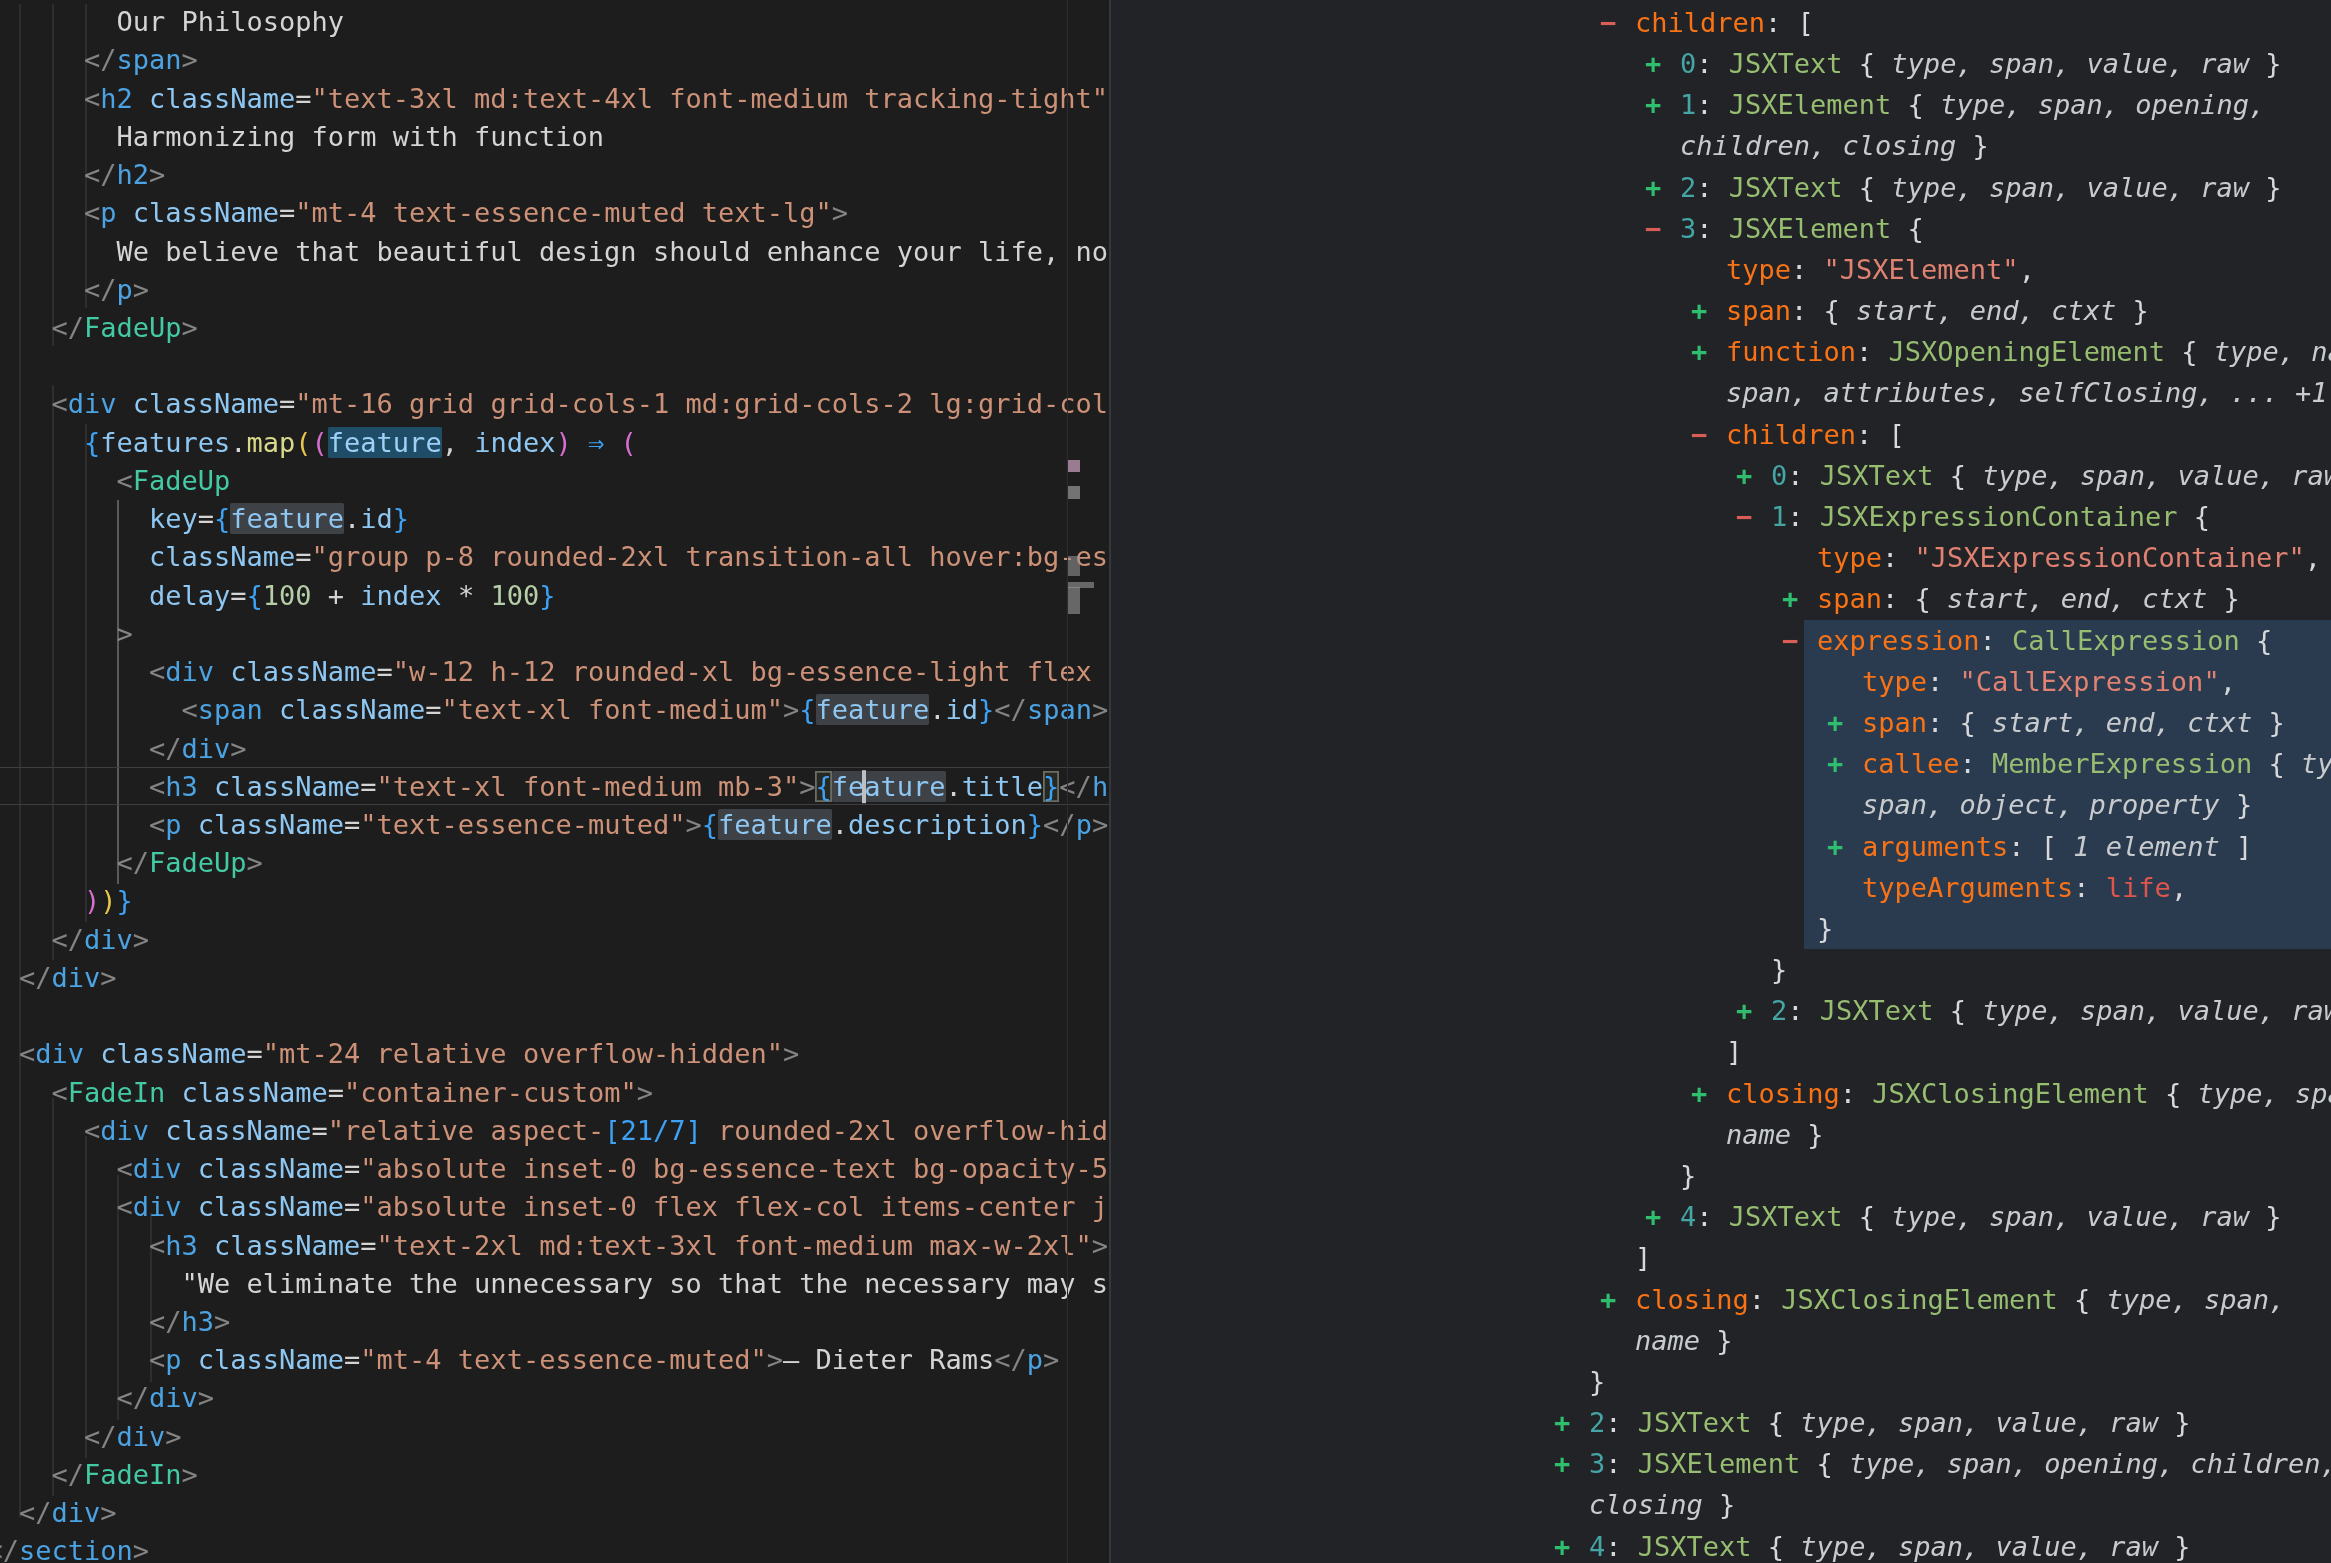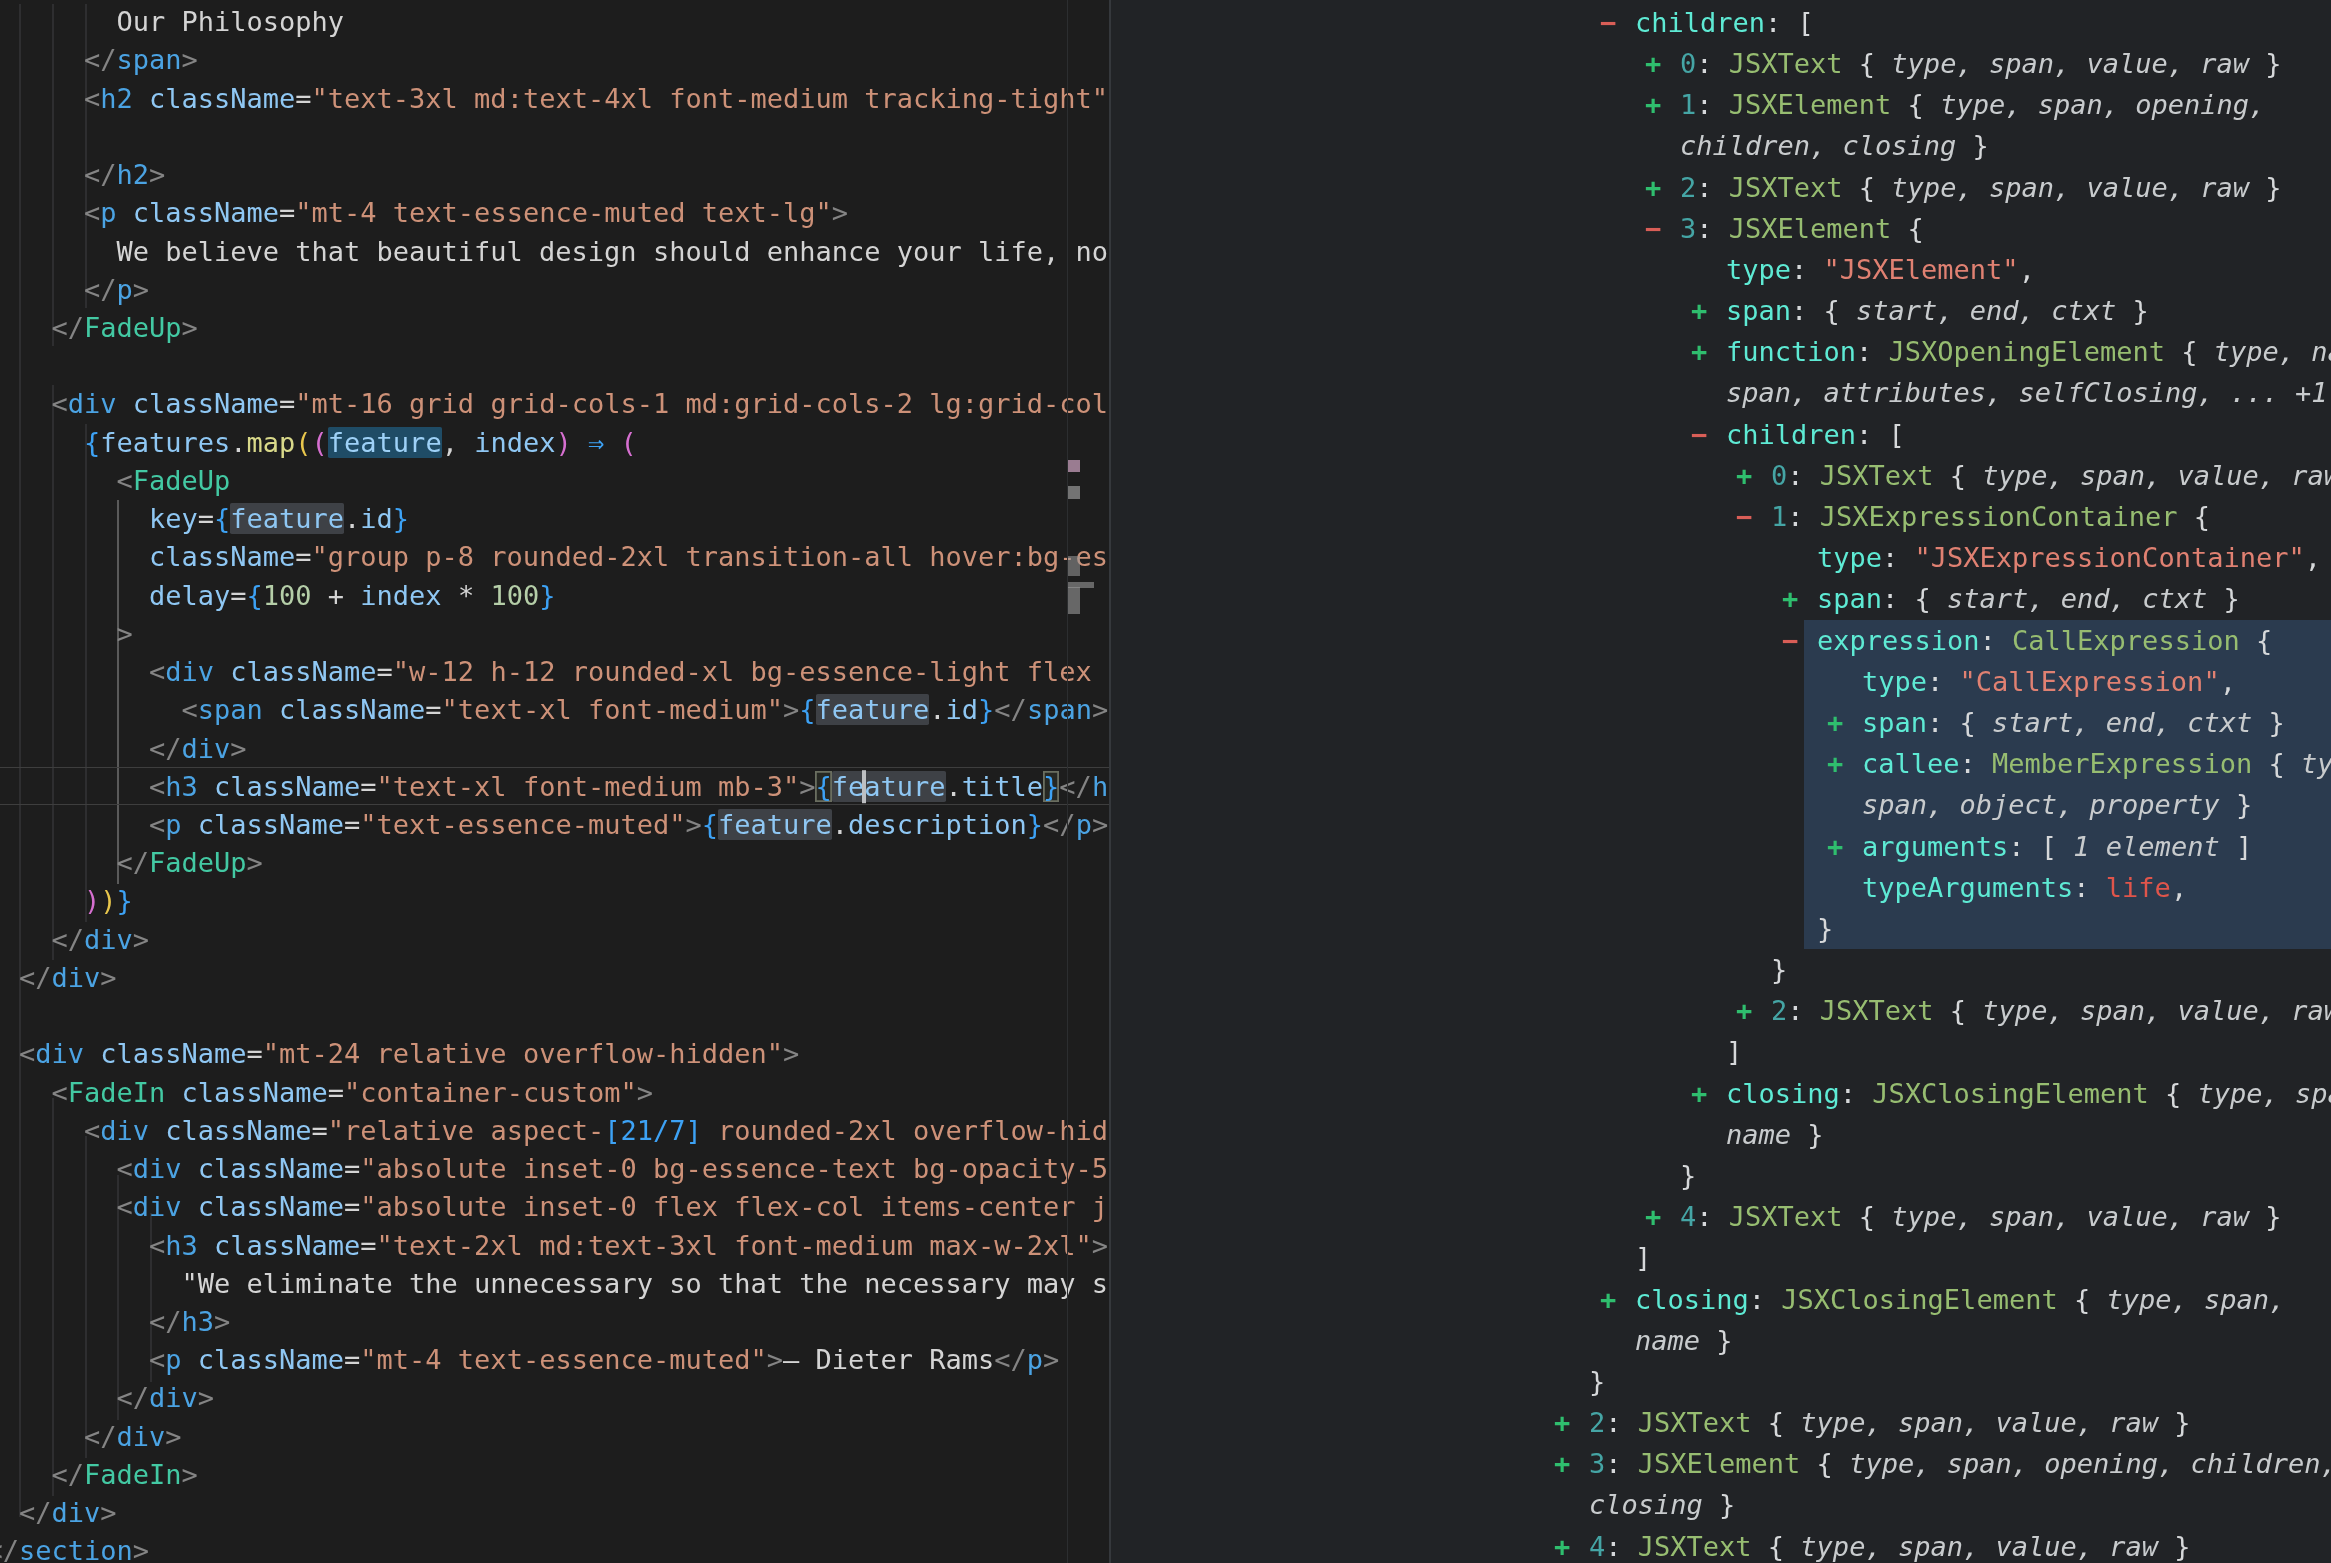--- a/index.html
+++ b/index.html
@@ -44,21 +44,21 @@
                 background:#35383c;z-index:6;}
 
   
   #ast-pane{position:absolute;left:1111px;top:0;width:1220px;height:1564px;
             background:#212326;overflow:hidden;}
   .ast-row{position:absolute;height:41px;line-height:41px;font-size:27px;
            white-space:pre;z-index:3;}
   .marker{position:absolute;left:-35px;top:0;font-weight:bold;}
   .marker.plus{color:#2fbe6e}
   .marker.minus{color:#d95e57}
-  .a-key{color:#5eead4}
+  .a-key{color:#f97316}
   .a-typ{color:#97bd71}
   .a-idx{color:#45a5a5}
   .a-p{color:#d6d8da}
   .a-prv{color:#c8cbcd;font-style:italic;}
   .a-sv{color:#e08172}
   .a-nul{color:#e0554b}
   #ast-selection{position:absolute;left:693px;right:0;background:#2b3b4f;z-index:1;}
 </style>
 </head>
 <body>
@@ -76,21 +76,21 @@
         <div class="guide" style="left: 85px; top: 1136px; height: 322px;"></div>
         <div class="guide active" style="left: 117px; top: 500px; height: 384px;"></div>
         <div class="guide" style="left: 117px; top: 1175px; height: 245px;"></div>
         <div class="guide" style="left: 150px; top: 1213px; height: 169px;"></div>
       </div>
     <div id="cursor-line"></div>
     <div id="code-layer">
         <div class="line" style="top: 3.2px;"><span>        </span><span class="t-txt">Our Philosophy</span></div>
         <div class="line" style="top: 41px;"><span>      </span><span class="t-pun">&lt;/</span><span class="t-tag">span</span><span class="t-pun">&gt;</span></div>
         <div class="line" style="top: 80px;"><span>      </span><span class="t-pun">&lt;</span><span class="t-tag">h2</span><span class="t-att"> className</span><span class="t-op">=</span><span class="t-str">"text-3xl md:text-4xl font-medium tracking-tight"</span></div>
-        <div class="line" style="top: 118px;"><span>        </span></div>
+        <div class="line" style="top: 118px;"><span>        </span><span class="t-txt">Harmonizing form with function</span></div>
         <div class="line" style="top: 156px;"><span>      </span><span class="t-pun">&lt;/</span><span class="t-tag">h2</span><span class="t-pun">&gt;</span></div>
         <div class="line" style="top: 194px;"><span>      </span><span class="t-pun">&lt;</span><span class="t-tag">p</span><span class="t-att"> className</span><span class="t-op">=</span><span class="t-str">"mt-4 text-essence-muted text-lg"</span><span class="t-pun">&gt;</span></div>
         <div class="line" style="top: 233px;"><span>        </span><span class="t-txt">We believe that beautiful design should enhance your life, not complicate it.</span></div>
         <div class="line" style="top: 271px;"><span>      </span><span class="t-pun">&lt;/</span><span class="t-tag">p</span><span class="t-pun">&gt;</span></div>
         <div class="line" style="top: 309px;"><span>    </span><span class="t-pun">&lt;/</span><span class="t-cmp">FadeUp</span><span class="t-pun">&gt;</span></div>
         <div class="line" style="top: 347px;"><span></span></div>
         <div class="line" style="top: 385px;"><span>    </span><span class="t-pun">&lt;</span><span class="t-tag">div</span><span class="t-att"> className</span><span class="t-op">=</span><span class="t-str">"mt-16 grid grid-cols-1 md:grid-cols-2 lg:grid-cols-4 gap-8"</span></div>
         <div class="line" style="top: 424px;"><span>      </span><span class="t-bb">{</span><span class="t-idn">features</span><span class="t-op">.</span><span class="t-mth">map</span><span class="t-by">(</span><span class="t-bp">(</span><span class="t-sel">feature</span><span class="t-op">, </span><span class="t-idn">index</span><span class="t-bp">)</span><span class="t-op"> </span><span class="t-bb">⇒</span><span class="t-op"> </span><span class="t-bp">(</span></div>
         <div class="line" style="top: 462px;"><span>        </span><span class="t-pun">&lt;</span><span class="t-cmp">FadeUp</span></div>
         <div class="line" style="top: 500px;"><span>          </span><span class="t-att">key</span><span class="t-op">=</span><span class="t-bb">{</span><span class="t-whl">feature</span><span class="t-op">.</span><span class="t-idn">id</span><span class="t-bb">}</span></div>

